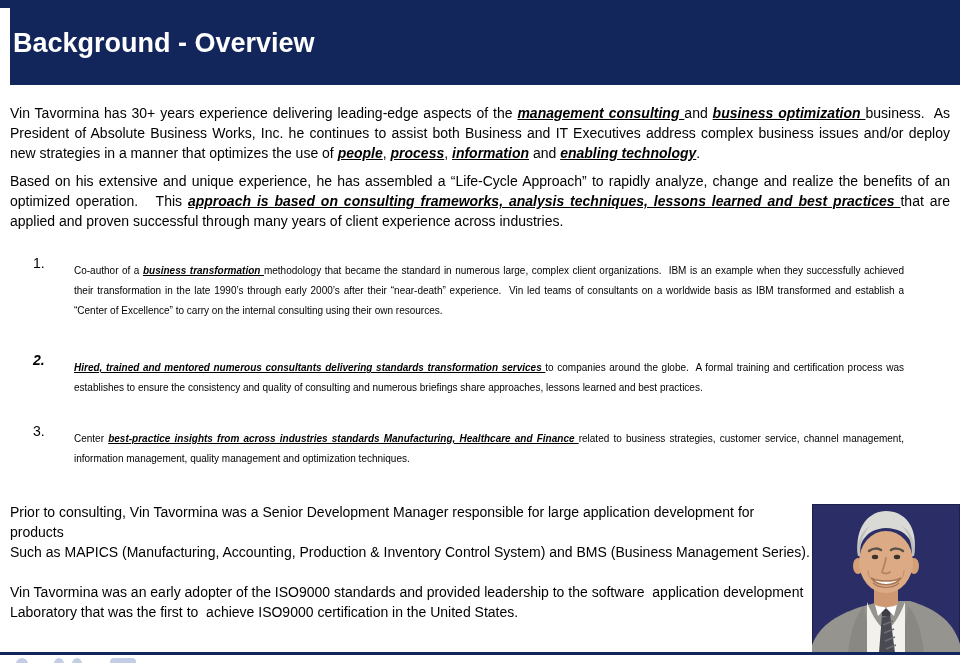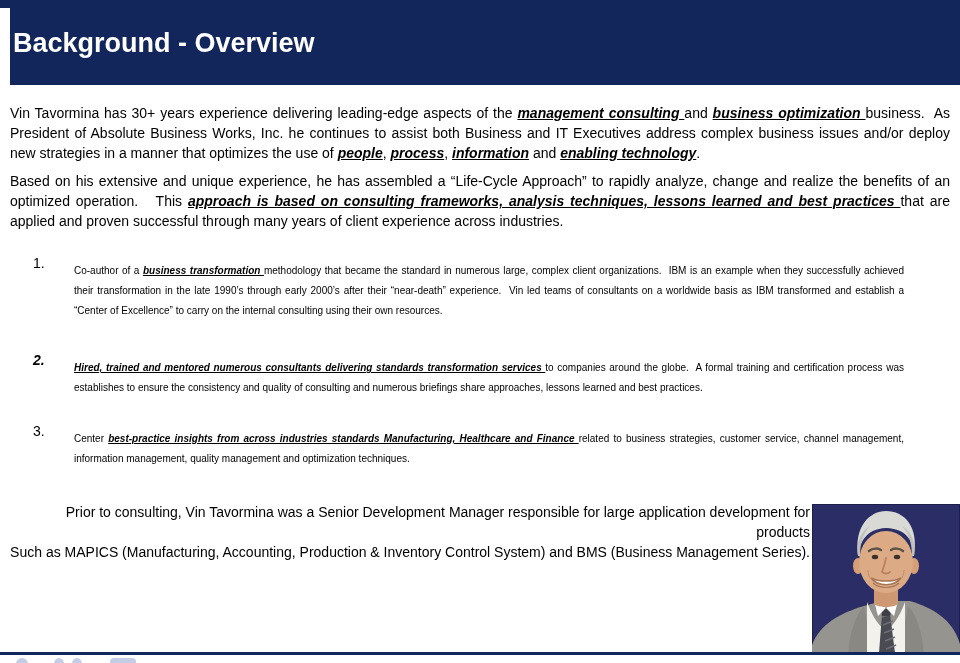--- a/index.html
+++ b/index.html
@@ -22,21 +22,21 @@
   .p1{margin-top:18px;}
   .p2{margin-top:8px;}
   .p3{margin-top:19px;}
   .list{margin-top:22px;}
   .li{display:flex;margin-left:33px;margin-right:48px;}
   .li-2{margin-top:21px;}
   .li-3{margin-top:15px;}
   .num{flex:none;width:33px;font-size:14px;line-height:20px;}
   .num-em{font-weight:bold;font-style:italic;}
   .li-text{flex:1;margin:8px;font-size:10px;line-height:20px;}
-  .closing{margin:12px 10px;font-size:14px;line-height:20px;max-width:800px;text-align:right;}
+  .closing{margin:12px 10px;font-size:14px;line-height:20px;max-width:800px;}
   .c1{margin-top:25px;}
   .c2{margin-top:20px;}
   
   .photo{position:absolute;left:812px;top:504px;width:148px;height:149px;}
   .photo svg{display:block;width:100%;height:100%;}
   
   .footer-rule{position:absolute;left:0;top:652px;width:960px;height:3px;background:#13265B;}
   .logo-frag{position:absolute;left:14px;top:657px;width:140px;height:6px;overflow:hidden;opacity:.55;}
   .logo-frag i{position:absolute;top:1px;background:#93a6d0;border-radius:50% 50% 0 0;}
   .logo-frag i.b1{left:2px;width:12px;height:12px;}
@@ -75,20 +75,21 @@
 
       <div class="li li-3">
         <span class="num">3.</span>
         <p class="li-text justify"><span>Center </span><span class="em">best-practice insights from across industries standards Manufacturing, Healthcare and Finance </span><span>related to business strategies, customer service, channel management, information management, quality management and optimization techniques.</span></p>
       </div>
 
     </div>
 
     <p class="closing c1"><span>Prior to consulting, Vin Tavormina was a Senior Development Manager responsible for large application development for products</span><br><span>Such as MAPICS (Manufacturing, Accounting, Production &amp; Inventory Control System) and BMS (Business Management Series).</span></p>
 
+    <p class="closing c2"><span>Vin Tavormina was an early adopter of the ISO9000 standards and provided leadership to the software&nbsp; application development</span><br><span>Laboratory that was the first to&nbsp; achieve ISO9000 certification in the United States.</span></p>
 
   </div>
 
   <div class="photo">
     <svg viewBox="0 0 148 149" xmlns="http://www.w3.org/2000/svg">
       <rect x="0" y="0" width="148" height="149" fill="#2B2E66"></rect>
       <rect x="0" y="0" width="148" height="149" fill="none" stroke="#1d1f4a" stroke-width="2"></rect>
 
       <path d="M0,149 L0,141 C8,120 28,109 52,102 L70,97 L98,97 C120,104 140,114 148,140 L148,149 Z" fill="#96948E"></path>
       <path d="M52,102 L60,149 L36,149 C38,128 44,110 52,102 Z" fill="#8A8882"></path>

